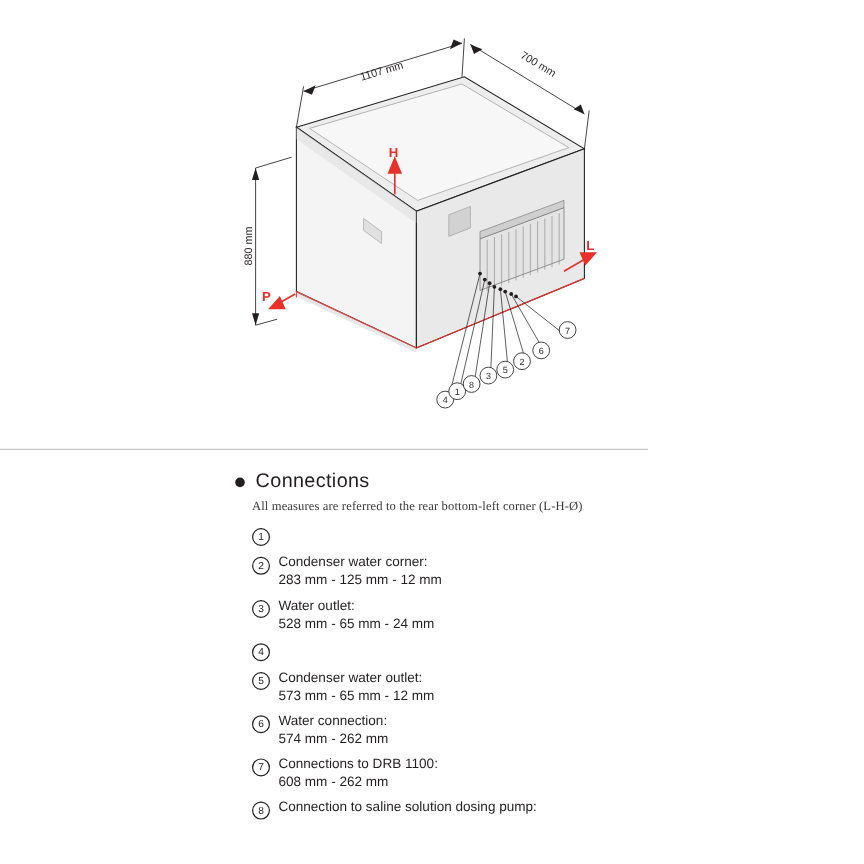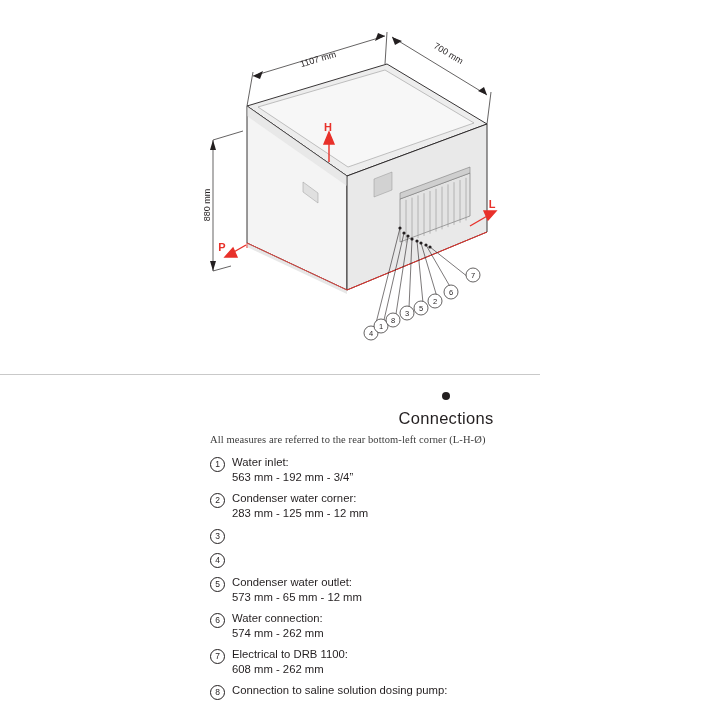--- a/index.html
+++ b/index.html
@@ -48,21 +48,20 @@
     position: absolute;
     left: 196px;
     top: 392px;
     width: 500px;
   }
   .section-head {
     display: flex;
     align-items: center;
     gap: 9px;
     margin-bottom: 6px;
-    flex-direction: column;
   }
   .bullet-dot {
     width: 8px;
     height: 8px;
     border-radius: 50%;
     background: #231f20;
     display: inline-block;
     flex: none;
   }
   .section-title {
@@ -284,34 +283,34 @@
   <div id="connections">
     <div class="section-head">
       <span class="bullet-dot"></span>
       <span class="section-title">Connections</span>
     </div>
     <div class="section-note">All measures are referred to the rear bottom-left corner (L-H-Ø)</div>
 
     <ul class="conn-list">
       <li class="conn-item">
         <span class="num-circle">1</span>
-        <span class="conn-text">
-          <span class="conn-label">Water inlet:</span>
-          <span class="conn-values">563 mm - 192 mm - 3/4”</span>
-        </span>
       </li>
       <li class="conn-item">
         <span class="num-circle">2</span>
         <span class="conn-text">
           <span class="conn-label">Condenser water corner:</span>
           <span class="conn-values">283 mm - 125 mm - 12 mm</span>
         </span>
       </li>
       <li class="conn-item">
         <span class="num-circle">3</span>
+        <span class="conn-text">
+          <span class="conn-label">Water outlet:</span>
+          <span class="conn-values">528 mm - 65 mm - 24 mm</span>
+        </span>
       </li>
       <li class="conn-item">
         <span class="num-circle">4</span>
       </li>
       <li class="conn-item">
         <span class="num-circle">5</span>
         <span class="conn-text">
           <span class="conn-label">Condenser water outlet:</span>
           <span class="conn-values">573 mm - 65 mm - 12 mm</span>
         </span>
@@ -319,21 +318,21 @@
       <li class="conn-item">
         <span class="num-circle">6</span>
         <span class="conn-text">
           <span class="conn-label">Water connection:</span>
           <span class="conn-values">574 mm - 262 mm</span>
         </span>
       </li>
       <li class="conn-item">
         <span class="num-circle">7</span>
         <span class="conn-text">
-          <span class="conn-label">Electrical to DRB 1100:</span>
+          <span class="conn-label">Connections to DRB 1100:</span>
           <span class="conn-values">608 mm - 262 mm</span>
         </span>
       </li>
       <li class="conn-item">
         <span class="num-circle">8</span>
         <span class="conn-text">
           <span class="conn-label">Connection to saline solution dosing pump:</span>
         </span>
       </li>
     </ul>

